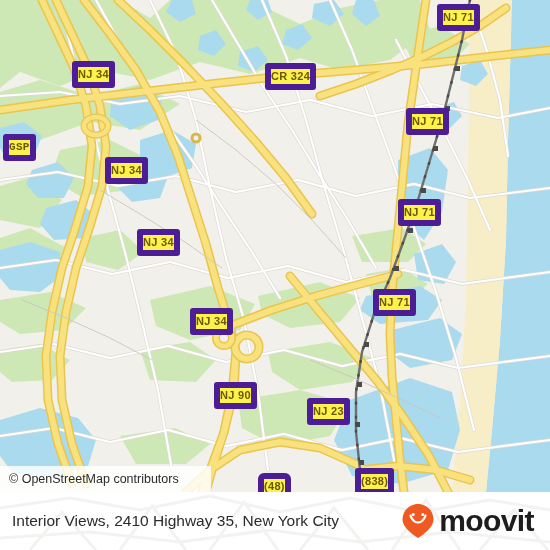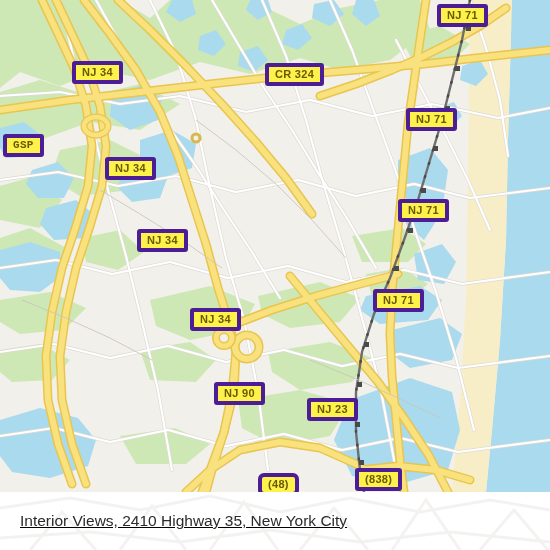--- a/index.html
+++ b/index.html
@@ -28,30 +28,30 @@
     height: 492px;
     overflow: hidden;
     background: #f2f0ea;
   }
   #map-svg { display:block; width:550px; height:492px; }
 
   
   .shield {
     position: absolute;
     background: #fdf24b;
-    border: 4px solid #4c1d95;
+    border: 6px solid #4c1d95;
     border-radius: 3px;
     color: #6b5800;
     font-family: "Liberation Sans", sans-serif;
     font-size: 11px;
     font-weight: bold;
     letter-spacing: .3px;
     line-height: 15px;
     height: 15px;
-    padding: 0 6px;
+    padding: 0 0;
     white-space: nowrap;
     box-sizing: content-box;
     text-align: center;
   }
 
   
   #popup {
     position: absolute;
     left: 190px;
     top: 121px;
@@ -127,22 +127,21 @@
     opacity: .5;
   }
   #footer-inner {
     position: relative;
     width: 550px;
     height: 58px;
     display: flex;
     align-items: center;
     justify-content: space-between;
     box-sizing: border-box;
-    padding: 0 16px 0 20px;
-    text-decoration: underline;
+    padding: 0 16px 0 12px;
   }
   #footer-title {
     font-size: 15.5px;
     color: #2b2b2b;
     font-family: "Liberation Sans", sans-serif;
     white-space: nowrap;
   }
   #brand {
     display: flex;
     align-items: center;
@@ -385,33 +384,46 @@
     <div class="shield" style="left:398px; top:199px;">NJ 71</div>
     <div class="shield" style="left:137px; top:229px;">NJ 34</div>
     <div class="shield" style="left:373px; top:289px;">NJ 71</div>
     <div class="shield" style="left:190px; top:308px;">NJ 34</div>
     <div class="shield" style="left:214px; top:382px;">NJ 90</div>
     <div class="shield" style="left:307px; top:398px;">NJ 23</div>
     <div class="shield" style="left:258px; top:473px;border-radius:6px;">(48)</div>
     <div class="shield" style="left:355px; top:468px;">(838)</div>
 
 
+    <div id="attribution">
+      <span id="attribution-text">© OpenStreetMap contributors</span>
+    </div>
   </div>
 
   <div id="footer">
     <svg id="footer-watermark" viewBox="0 0 550 58" xmlns="http://www.w3.org/2000/svg">
       <g stroke="#e9e7e3" stroke-width="3" fill="none">
         <path d="M0,16 L70,6 L140,18 L210,4 L280,20 L350,6 L420,20 L490,8 L550,18"></path>
         <path d="M30,58 L62,20 L96,58"></path>
         <path d="M120,58 L152,14 L186,58"></path>
         <path d="M210,58 L244,10 L278,58"></path>
         <path d="M300,58 L334,16 L368,58"></path>
         <path d="M392,58 L426,8 L460,58"></path>
         <path d="M480,58 L514,18 L548,58"></path>
         <path d="M0,46 L90,40 L180,50 L270,38 L360,50 L450,40 L550,50"></path>
       </g>
     </svg>
     <div id="footer-inner">
       <span id="footer-title">Interior Views, 2410 Highway 35, New York City</span>
+      <span id="brand">
+        <svg id="brand-mark" width="34" height="36" viewBox="0 0 34 36">
+          <path d="M17 1 C8.4 1 1.5 7.9 1.5 16.5 C1.5 26 17 35 17 35 C17 35 32.5 26 32.5 16.5
+                   C32.5 7.9 25.6 1 17 1 Z" fill="#ef5a23"></path>
+          <path d="M9.5 12.5 C9.5 12.5 11.5 19.5 17 19.5 C22.5 19.5 24.5 12.5 24.5 12.5" fill="none" stroke="#ffffff" stroke-width="2.2" stroke-linecap="round"></path>
+          <circle cx="12.2" cy="11.4" r="1.5" fill="#ffffff"></circle>
+          <circle cx="21.8" cy="11.4" r="1.5" fill="#ffffff"></circle>
+        </svg>
+        <span id="brand-name">moovit</span>
+      </span>
     </div>
   </div>
 
 </div>
 
 </body></html>

